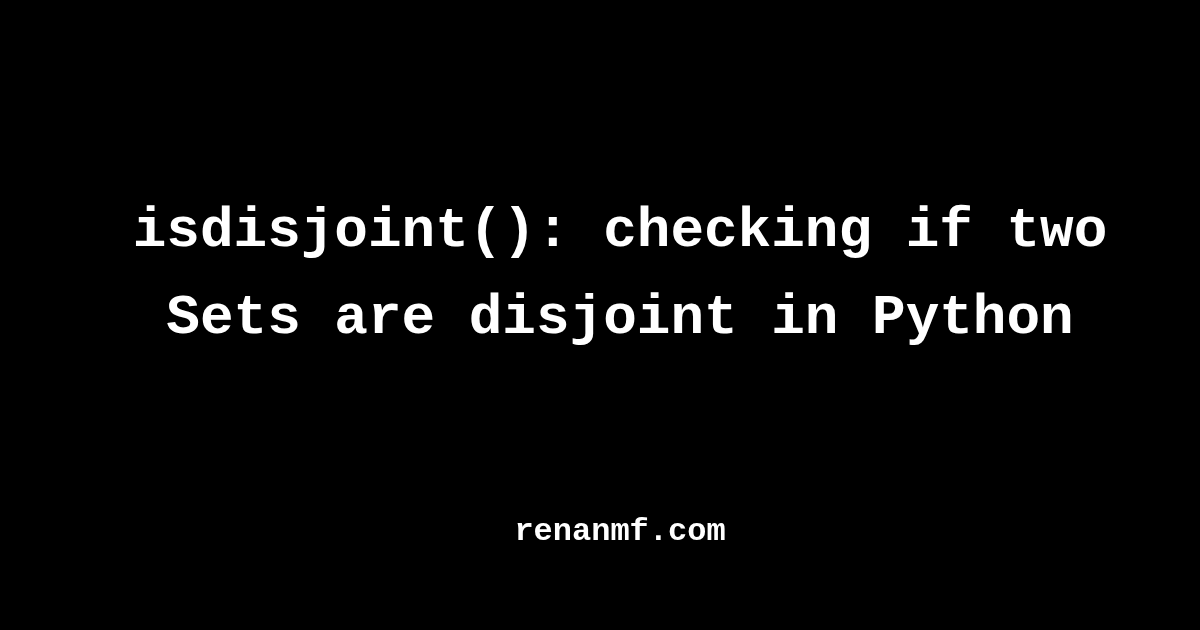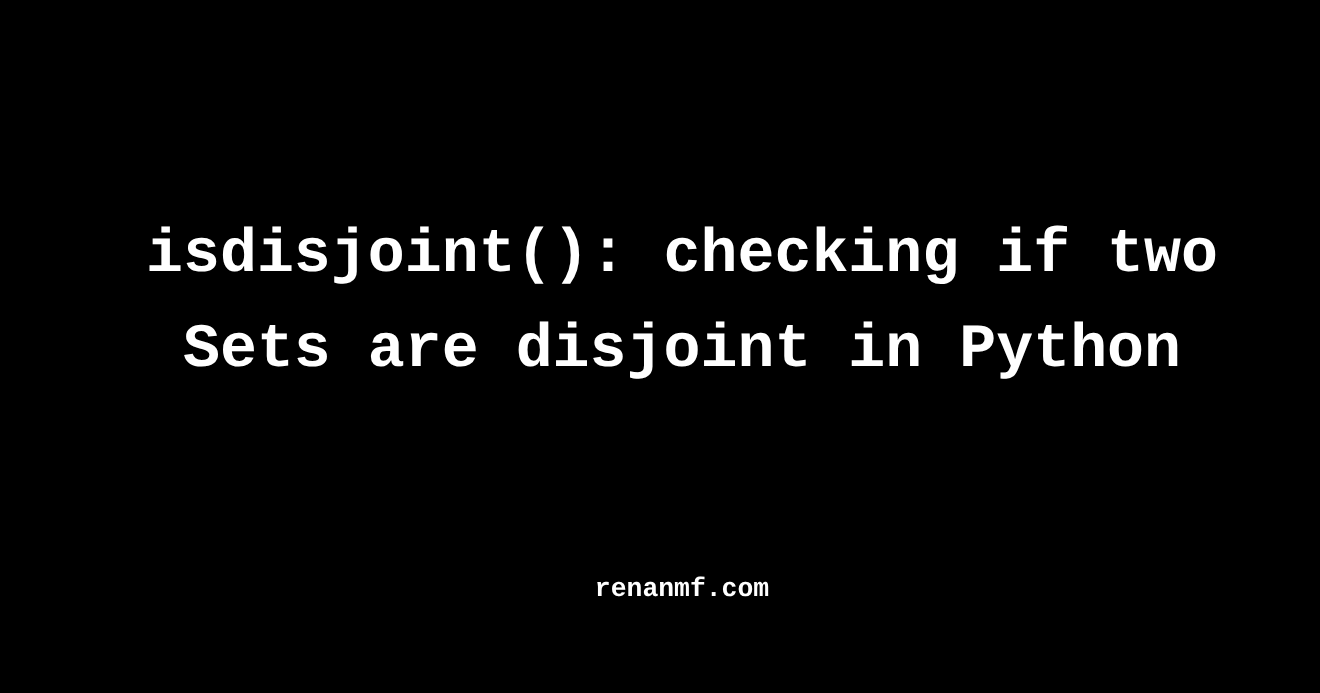--- a/index.html
+++ b/index.html
@@ -21,21 +21,21 @@
     }
     .title {
       font-size: 56px;
       font-weight: bold;
       text-align: center;
       line-height: 1.55;
       max-width: 1080px;
       margin-bottom: 80px;
     }
     .footer {
-      font-size: 24px;
+      font-size: 32px;
       font-weight: bold;
       text-align: left;
       position: absolute;
       bottom: 80px;
     }
     .container {
       position: relative;
       width: 1200px;
       height: 630px;
       display: flex;

